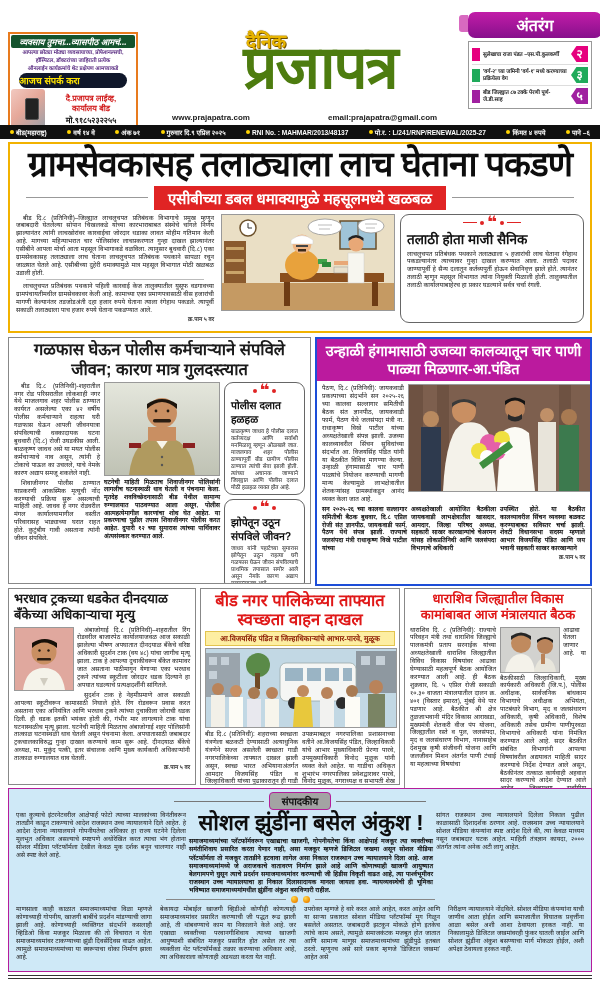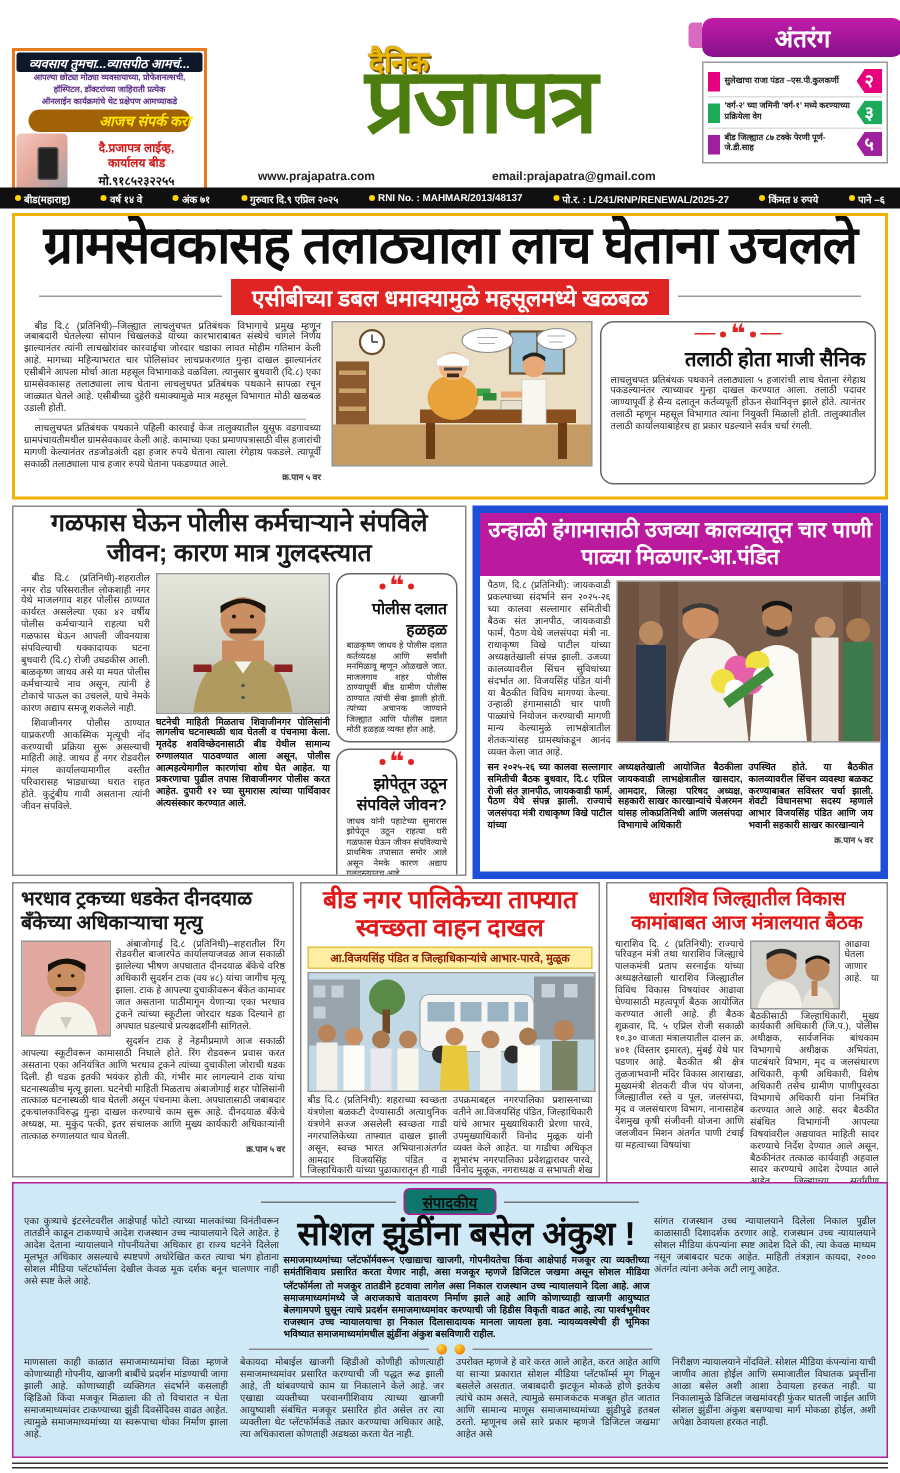--- a/index.html
+++ b/index.html
@@ -8,23 +8,23 @@
   .abs{position:absolute;box-sizing:border-box;}
   .tiny{font-size:6.3px;line-height:1.26;text-align:justify;color:#222;}
   .tiny p{margin:0 0 2px;text-indent:7px;}
   .cap{font-size:6.2px;line-height:1.25;text-align:justify;color:#111;font-weight:bold;}
   .cont{font-size:5.8px;font-weight:bold;text-align:right;color:#333;margin-top:1px;}
   .photo{border:1px solid #999;display:block;background:#ddd;}
   svg{display:block;}
 
   
   #adbox{left:8px;top:32px;width:130px;height:99px;border:2px solid #e87b1e;padding:1px;overflow:hidden;}
-  .ad-header{background:#0f172a;color:#fff;font-weight:bold;font-style:italic;font-size:8.4px;text-align:center;padding:1px 0;border-radius:2px;}
+  .ad-header{background:#14532d;color:#fff;font-weight:bold;font-style:italic;font-size:8.4px;text-align:center;padding:1px 0;border-radius:2px;}
   .ad-lines{color:#5a2d82;font-size:5.5px;font-weight:bold;text-align:center;line-height:1.3;margin:1px 0;}
-  .ad-cta{background:#a16207;color:#ffe400;font-weight:bold;font-size:9.5px;text-align:right;border-radius:8px;margin:1px 8px;padding:1px 0;font-style:italic;}
+  .ad-cta{background:#0f172a;color:#ffe400;font-weight:bold;font-size:9.5px;text-align:left;border-radius:8px;margin:1px 8px;padding:1px 0;}
   .ad-bottom{display:flex;gap:2px;align-items:center;}
   .ad-img{width:34px;height:40px;border-radius:3px;background:linear-gradient(135deg,#f2c9c0 0%,#e6a89a 45%,#9aa0a8 100%);position:relative;flex:0 0 auto;}
   .ad-img:after{content:"";position:absolute;right:6px;top:9px;width:12px;height:20px;background:#222;border-radius:2px;border:1.5px solid #555;}
   .ad-txt{flex:1;text-align:center;}
   .ad-org{color:#d01818;font-weight:bold;font-size:8px;line-height:1.2;}
   .ad-phone{color:#111;font-weight:bold;font-size:8px;margin-top:0;}
 
   #logo-daily{left:246px;top:28px;color:#e8b400;font-size:19px;font-weight:700;text-shadow:1px 1px 0 #6e5000,0 0 1px #6e5000;}
   #logo-title{left:160px;top:36px;width:320px;text-align:center;color:#4d7c0f;font-size:60px;font-weight:900;line-height:1.05;letter-spacing:-2px;}
   #logo-web{left:172px;top:113px;font-size:8px;font-weight:bold;color:#222;}
@@ -50,49 +50,49 @@
   .subrow{display:flex;align-items:center;gap:6px;margin:2px 10px 4px;}
   .hline{flex:1;height:1px;background:#999;}
   .lead-sub{background:#e02424;color:#fff;font-weight:bold;font-size:15px;padding:2px 14px;}
   .lead-grid{display:grid;grid-template-columns:198px 172px 1fr;gap:7px;}
   .sep{height:1px;background:#bbb;margin:2px 10px;}
   .qbox{border:1.2px solid #666;border-radius:9px;padding:2px 6px 3px;background:#fff;overflow:hidden;}
   .qhead{display:flex;align-items:center;justify-content:center;gap:3px;color:#e02424;line-height:10px;}
   .qline{width:14px;height:1.4px;background:#e02424;}
   .qdot{width:4px;height:4px;border-radius:50%;background:#e02424;}
   .qmark{font-size:17px;font-weight:900;line-height:12px;}
-  .qtitle{font-size:13.5px;font-weight:900;text-align:right;margin:1px 0 2px;color:#111;}
+  .qtitle{font-size:13.5px;font-weight:900;text-align:left;margin:1px 0 2px;color:#111;}
   .qtitle.sm{font-size:10.5px;}
 
   
   #police{left:8px;top:337px;width:303px;height:247px;border:1px solid #888;padding:2px 5px;overflow:hidden;}
   .pol-h{font-size:16.5px;font-weight:900;text-align:center;line-height:1.2;margin-bottom:2px;}
   .pol-grid{display:grid;grid-template-columns:86px 116px 1fr;gap:4px;}
-  #canal{left:315px;top:337px;width:277px;height:249px;border:5px solid #1d4ed8;overflow:hidden;}
+  #canal{left:315px;top:337px;width:277px;height:249px;border:2px solid #1d4ed8;overflow:hidden;}
   .can-h{background:#bb1a9e;color:#fff;font-weight:900;font-size:14.5px;text-align:center;padding:3px 4px;line-height:1.25;}
   .can-body{padding:3px 5px;}
   .can-grid{display:grid;grid-template-columns:82px 1fr;gap:4px;}
   .can-caps{display:grid;grid-template-columns:1fr 1fr 1fr;gap:4px;margin-top:2px;}
 
   
   #bank{left:8px;top:588px;width:188px;height:197px;border:1px solid #888;padding:2px 5px;overflow:hidden;}
   .bank-h{font-size:13px;font-weight:900;text-align:left;line-height:1.25;margin-bottom:2px;}
   #sanit{left:200px;top:588px;width:200px;height:197px;border:1px solid #888;padding:2px 4px;overflow:hidden;}
   .san-h{color:#e01818;font-size:16.5px;font-weight:900;text-align:center;line-height:1.15;}
   .san-sub{background:#fdeea2;border:1px solid #e3c44e;color:#8b1a00;font-weight:bold;font-size:7.4px;text-align:center;padding:1.5px 1px;margin:2px 0;}
   .san-grid{display:grid;grid-template-columns:1fr 1fr;gap:4px;margin-top:2px;}
   #dhara{left:404px;top:588px;width:188px;height:225px;border:1px solid #888;padding:2px 5px;overflow:hidden;}
   .dh-h{color:#e01818;font-size:13px;font-weight:900;text-align:center;line-height:1.25;margin-bottom:2px;}
   .dh-grid{display:grid;grid-template-columns:1fr 1fr;gap:4px;}
 
   
   #edit{left:8px;top:788px;width:584px;height:184px;background:#cfe9f7;border:1.5px solid #b41d9b;padding:3px 7px;overflow:hidden;}
   .ed-badgerow{display:flex;align-items:center;justify-content:center;gap:5px;margin-bottom:1px;}
   .ed-bline{width:90px;height:1px;background:#777;}
-  .ed-badge{background:#0f766e;border:1.5px solid #b41d9b;border-radius:4px;font-size:10px;font-weight:900;padding:1px 12px;color:#111;text-decoration:underline;}
+  .ed-badge{background:#a3a3a3;border:1.5px solid #b41d9b;border-radius:4px;font-size:10px;font-weight:900;padding:1px 12px;color:#111;}
   .ed-grid{display:grid;grid-template-columns:170px 1fr 148px;gap:3px;}
   .ed-h{font-size:22px;font-weight:900;text-align:center;line-height:1.1;margin:0 0 2px;color:#0d0d0d;}
   .ed-intro{font-size:6.3px;line-height:1.3;font-weight:bold;text-align:justify;color:#111;}
   .ed-dotrow{display:flex;align-items:center;justify-content:center;gap:5px;margin:2px 0;}
   .ed-dl{width:120px;height:1px;background:#888;}
   .ed-dot{width:7px;height:7px;border-radius:50%;background:radial-gradient(circle at 35% 30%,#ffd84d,#f08a00 70%,#c84a00);}
   .ed-cols{display:grid;grid-template-columns:1fr 1fr 1fr 1fr;gap:8px;}
 
   #footrule{left:8px;top:975px;width:584px;height:4px;border-top:1.6px solid #333;border-bottom:0.8px solid #333;}
 </style>
@@ -172,21 +172,21 @@
       <span class="dot"></span>
       <span>किंमत ४ रुपये</span>
     </span>
   <span class="ib">
       <span class="dot"></span>
       <span>पाने –६</span>
     </span>
 </div>
 
 <div class="abs" id="lead">
-  <div class="lead-h">ग्रामसेवकासह तलाठ्याला लाच घेताना उचलले</div>
+  <div class="lead-h">ग्रामसेवकासह तलाठ्याला लाच घेताना पकडणे</div>
   <div class="subrow">
     <div class="hline"></div>
     <div class="lead-sub">एसीबीच्या डबल धमाक्यामुळे महसूलमध्ये खळबळ</div>
     <div class="hline"></div>
   </div>
   <div class="lead-grid">
     <div class="tiny">
       <p>बीड दि.८ (प्रतिनिधी)–जिल्ह्यात लाचलुचपत प्रतिबंधक विभागाचे प्रमुख म्हणून जबाबदारी घेतलेल्या सोपान चिखलकडे यांच्या कारभाराबाबत संस्थेचे चांगले निर्णय झाल्यानंतर त्यांनी लाचखोरांवर कारवाईचा जोरदार धडाका लावत मोहीम गतिमान केली आहे. मागच्या महिन्याभरात चार पोलिसांवर लाचप्रकरणात गुन्हा दाखल झाल्यानंतर एसीबीने आपला मोर्चा आता महसूल विभागाकडे वळविला. त्यानुसार बुधवारी (दि.८) एका ग्रामसेवकासह तलाठ्याला लाच घेताना लाचलुचपत प्रतिबंधक पथकाने सापळा रचून जाळ्यात घेतले आहे. एसीबीच्या दुहेरी धमाक्यामुळे मात्र महसूल विभागात मोठी खळबळ उडाली होती.</p>
       <div class="sep"></div>
       <p>लाचलुचपत प्रतिबंधक पथकाने पहिली कारवाई केज तालुक्यातील युसूफ वडगावच्या ग्रामपंचायतीमधील ग्रामसेवकावर केली आहे. कामाच्या एका प्रमाणपत्रासाठी वीस हजारांची मागणी केल्यानंतर तडजोडअंती दहा हजार रुपये घेताना त्याला रंगेहाथ पकडले. त्यापूर्वी सकाळी तलाठ्याला पाच हजार रुपये घेताना पकडण्यात आले.</p>

